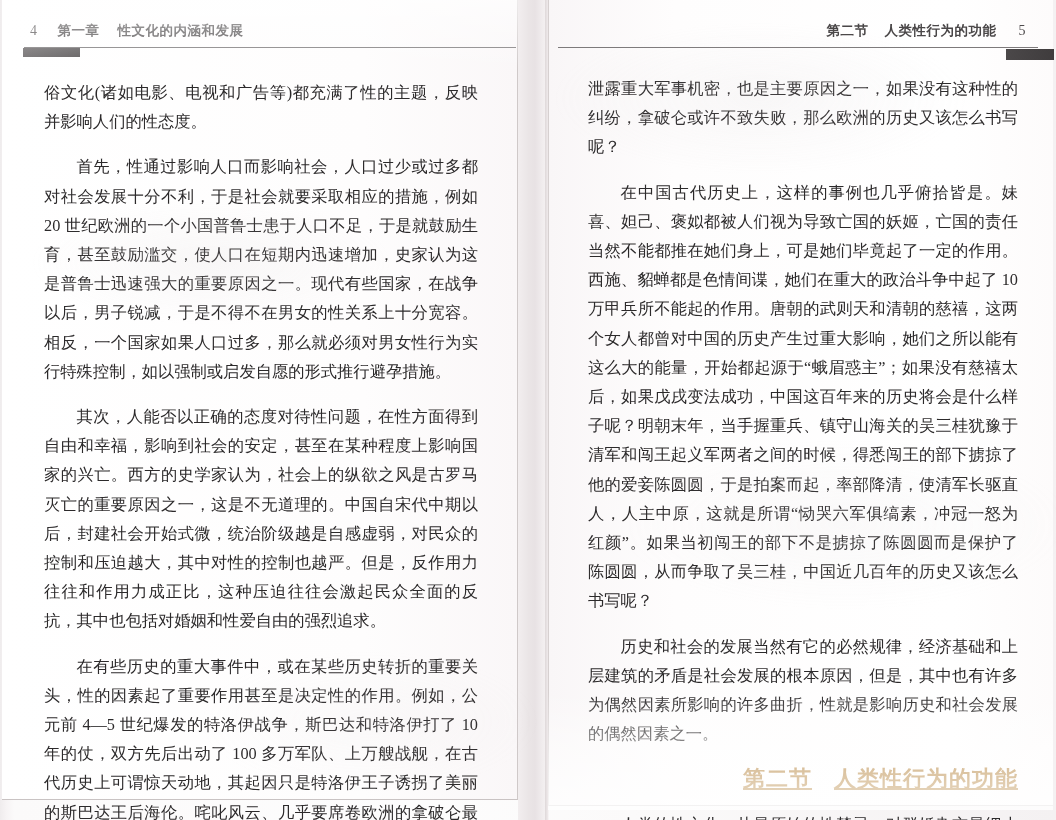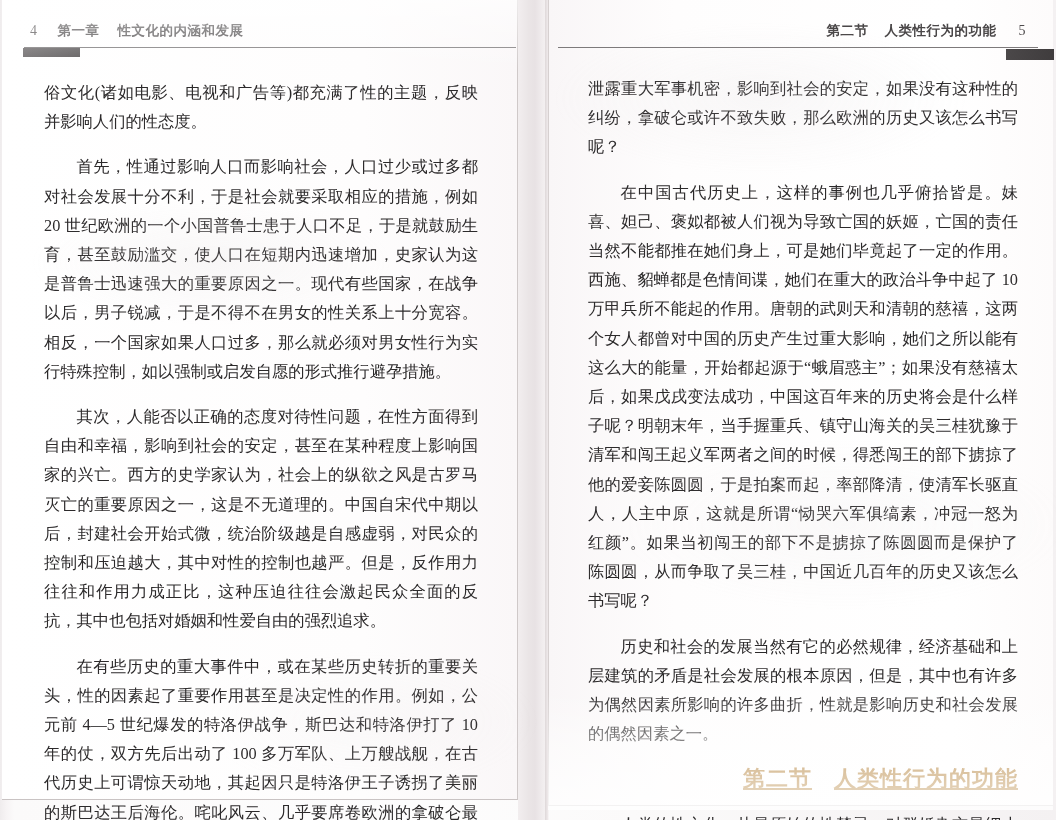--- a/index.html
+++ b/index.html
@@ -227,21 +227,21 @@
 
   <div class="runhead runhead-right">
     <span class="sec">第二节</span>
     <span class="ttl">人类性行为的功能</span>
     <span class="folio">5</span>
   </div>
   <div class="rule rule-right"></div>
   <div class="artifact artifact-right"></div>
 
   <div class="col col-right">
-    <p class="noindent">泄露重大军事机密，影响到社会的安定，如果没有这种性的纠纷，拿破仑或许不致失败，那么欧洲的历史又该怎么书写呢？</p>
+    <p class="noindent">泄露重大军事机密，也是主要原因之一，如果没有这种性的纠纷，拿破仑或许不致失败，那么欧洲的历史又该怎么书写呢？</p>
     <p>在中国古代历史上，这样的事例也几乎俯拾皆是。妹喜、妲己、褒姒都被人们视为导致亡国的妖姬，亡国的责任当然不能都推在她们身上，可是她们毕竟起了一定的作用。西施、貂蝉都是色情间谍，她们在重大的政治斗争中起了 10 万甲兵所不能起的作用。唐朝的武则天和清朝的慈禧，这两个女人都曾对中国的历史产生过重大影响，她们之所以能有这么大的能量，开始都起源于“蛾眉惑主”；如果没有慈禧太后，如果戊戌变法成功，中国这百年来的历史将会是什么样子呢？明朝末年，当手握重兵、镇守山海关的吴三桂犹豫于清军和闯王起义军两者之间的时候，得悉闯王的部下掳掠了他的爱妾陈圆圆，于是拍案而起，率部降清，使清军长驱直人，人主中原，这就是所谓“恸哭六军俱缟素，冲冠一怒为红颜”。如果当初闯王的部下不是掳掠了陈圆圆而是保护了陈圆圆，从而争取了吴三桂，中国近几百年的历史又该怎么书写呢？</p>
     <p>历史和社会的发展当然有它的必然规律，经济基础和上层建筑的矛盾是社会发展的根本原因，但是，其中也有许多为偶然因素所影响的许多曲折，性就是影响历史和社会发展的偶然因素之一。</p>
 
     <p class="section-title"><span>第二节</span><span class="gap"></span><span>人类性行为的功能</span></p>
 
     <p>人类的性文化，从最原始的性禁忌、对群婚杂交最细小的限制以及现代人看起来那么愚昧可笑的性崇拜开始，直到现代社会最新的性科学成就，如果透过重重的扑朔迷离的迷雾而抓住它的本质，其内容无非有二：一是如何更好地发挥性行为的功能，二是如何正确地对性行为实行控制。</p>
     <p>人类性行为的功能主要有三，一是快乐的功能，二是健康发展的功能，三是生育功能。</p>
 
   </div>
 

